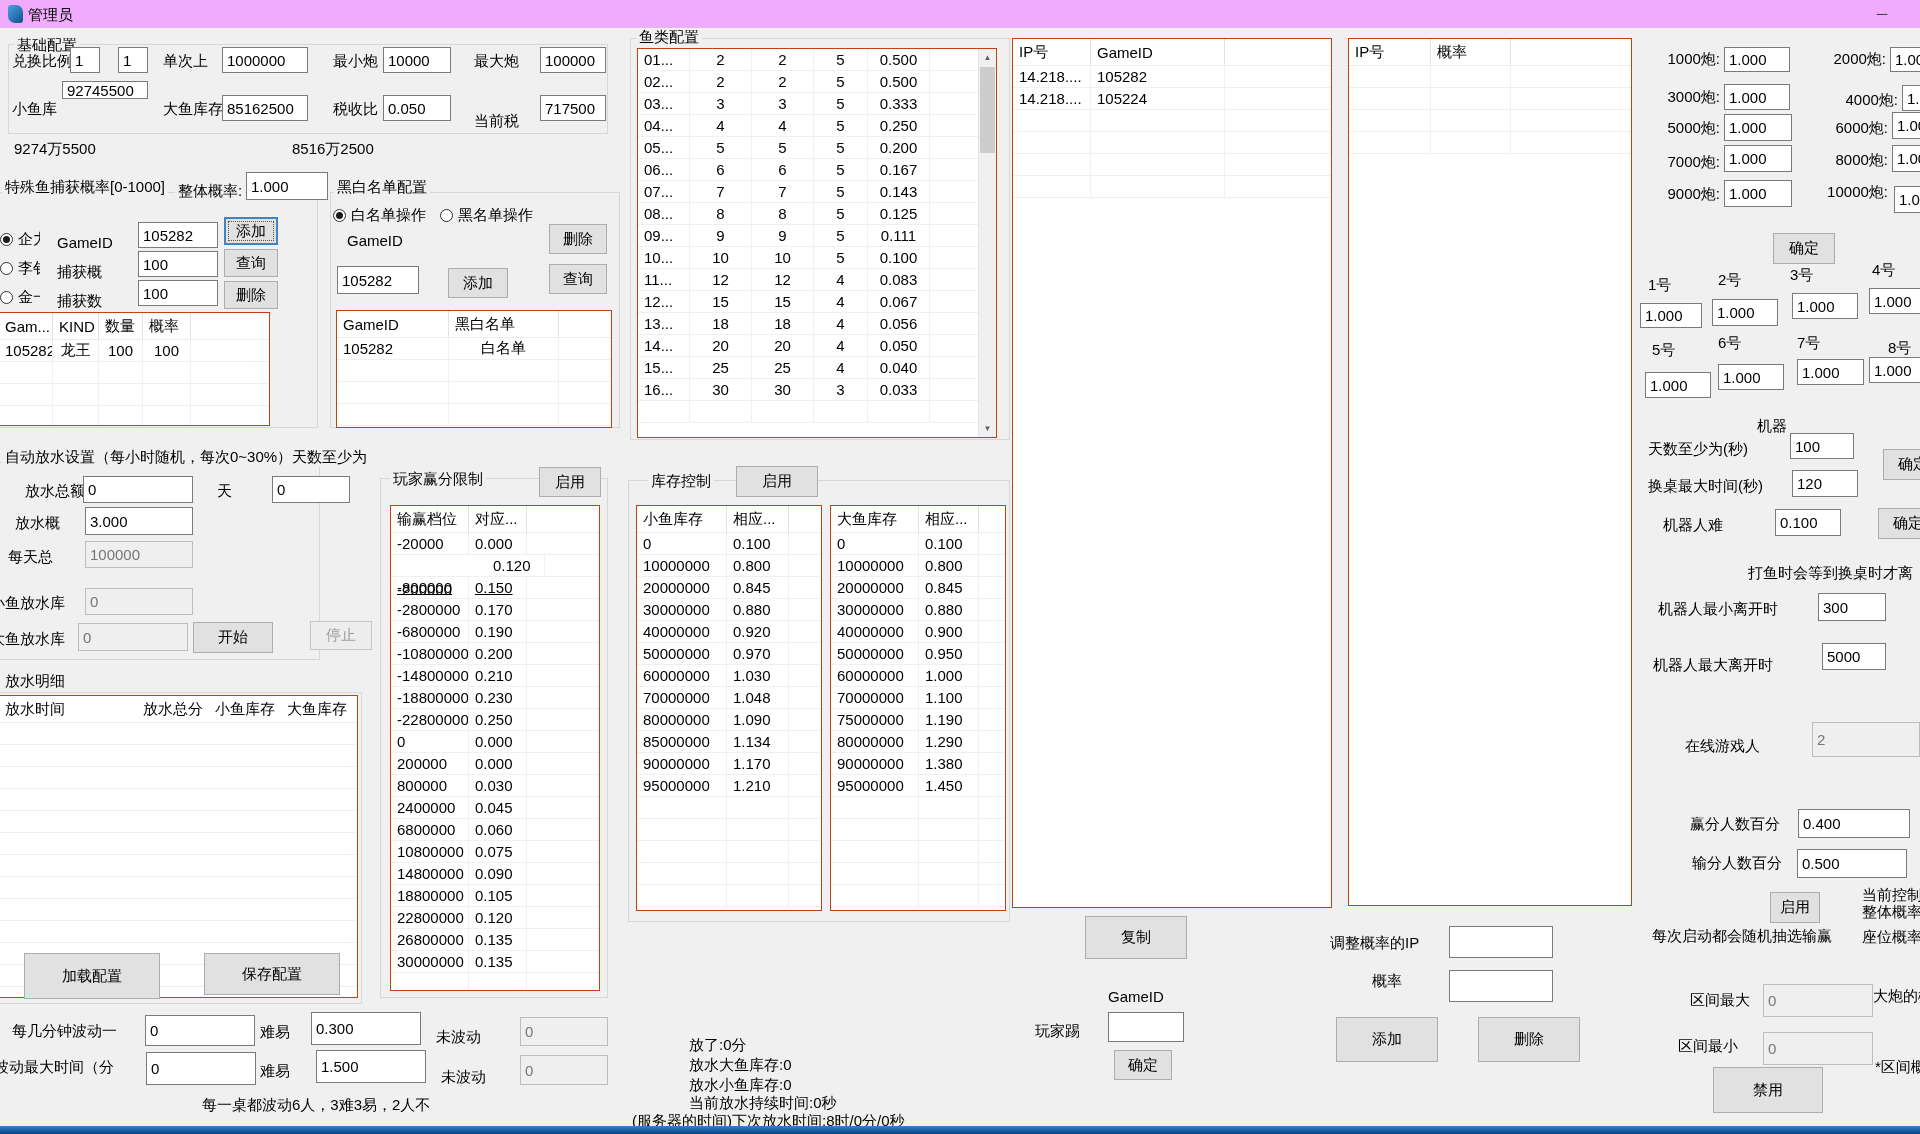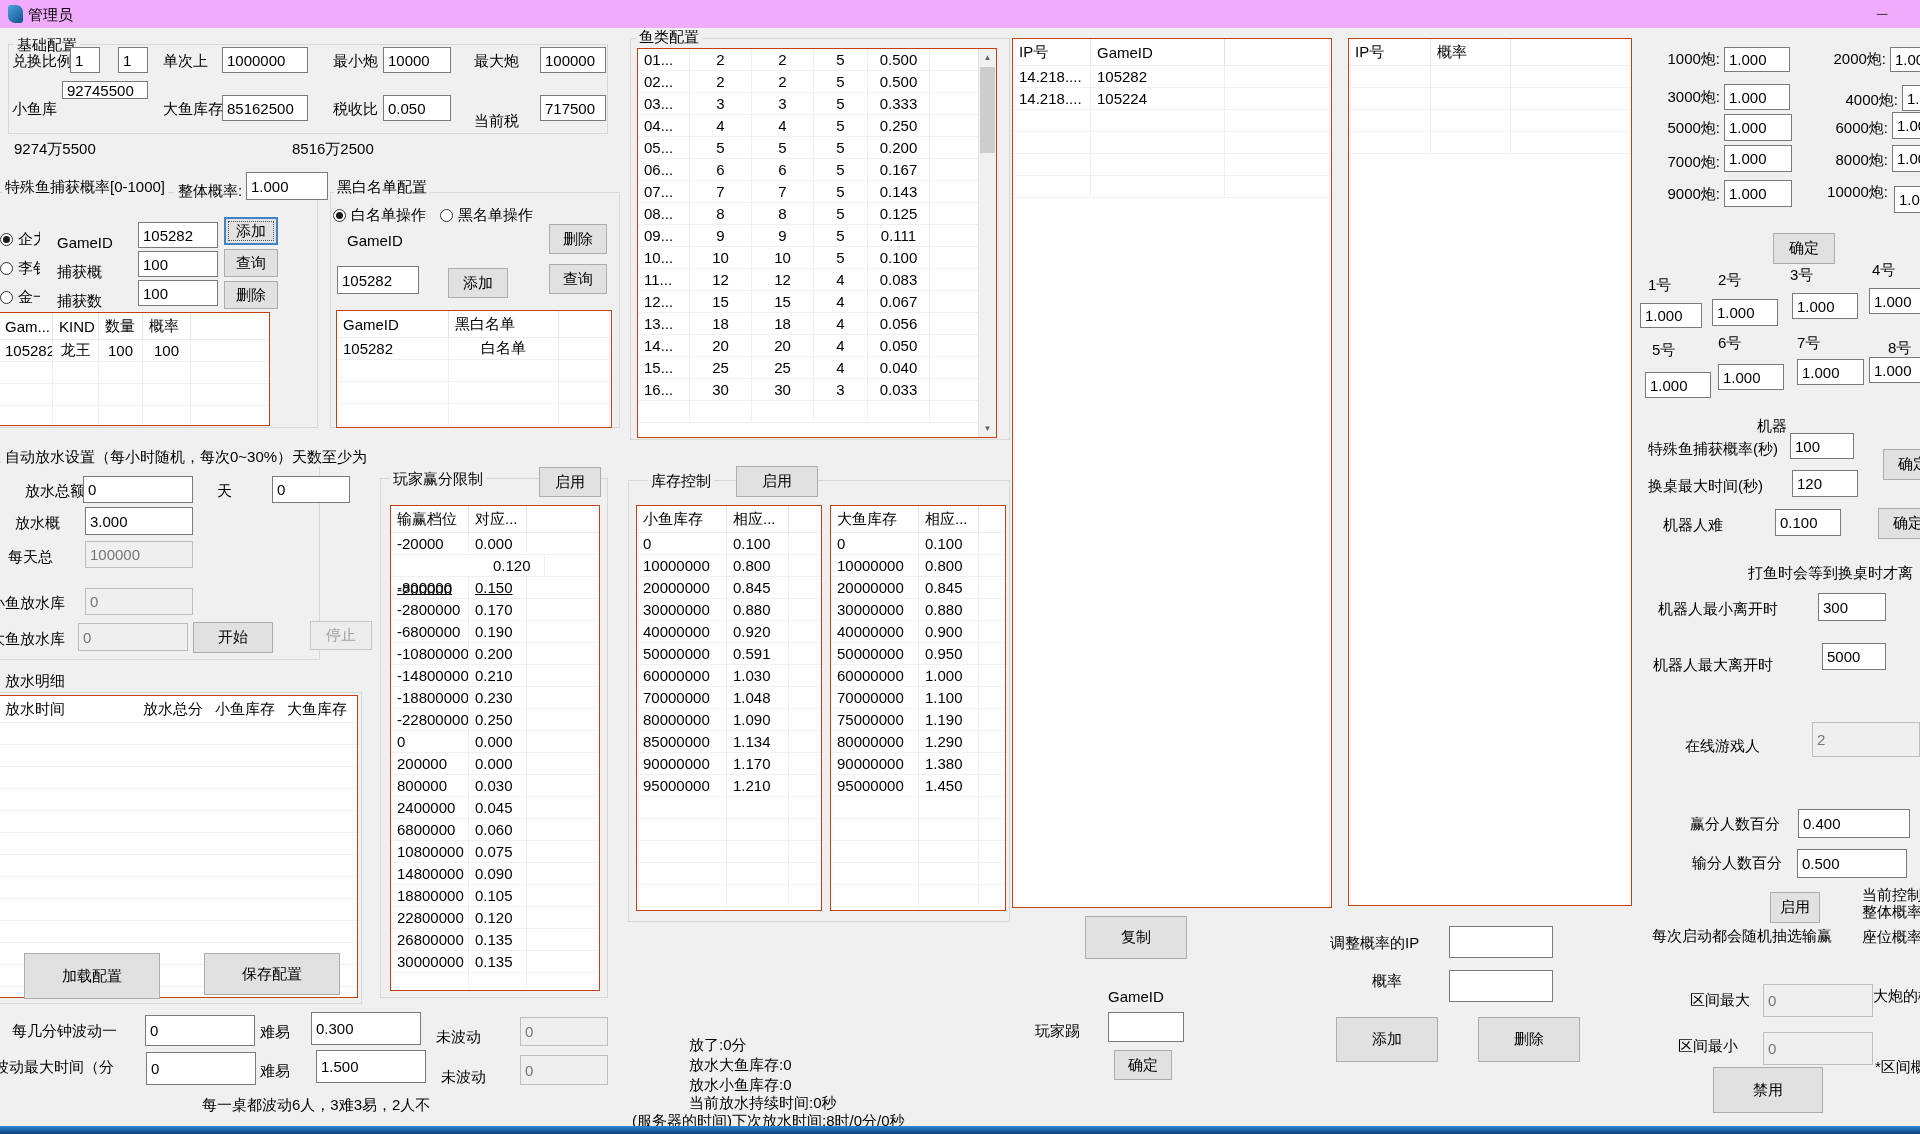--- a/index.html
+++ b/index.html
@@ -614,21 +614,21 @@
         <div class="lv-cell" style="width: 62px;">0.880</div>
         <div class="lv-cell fillc"></div>
       </div>
       <div class="lv-row" style="height: 22px;">
         <div class="lv-cell" style="width: 90px;">40000000</div>
         <div class="lv-cell" style="width: 62px;">0.920</div>
         <div class="lv-cell fillc"></div>
       </div>
       <div class="lv-row" style="height: 22px;">
         <div class="lv-cell" style="width: 90px;">50000000</div>
-        <div class="lv-cell" style="width: 62px;">0.591</div>
+        <div class="lv-cell" style="width: 62px;">0.970</div>
         <div class="lv-cell fillc"></div>
       </div>
       <div class="lv-row" style="height: 22px;">
         <div class="lv-cell" style="width: 90px;">60000000</div>
         <div class="lv-cell" style="width: 62px;">1.030</div>
         <div class="lv-cell fillc"></div>
       </div>
       <div class="lv-row" style="height: 22px;">
         <div class="lv-cell" style="width: 90px;">70000000</div>
         <div class="lv-cell" style="width: 62px;">1.048</div>
@@ -896,21 +896,21 @@
 <div class="lbl" style="left:1652px;top:341px">5号</div>
 <div class="lbl" style="left:1718px;top:334px">6号</div>
 <div class="lbl" style="left:1797px;top:334px">7号</div>
 <div class="lbl" style="left:1888px;top:339px">8号</div>
 <input class="inp" style="left: 1645px; top: 372px; width: 66px; height: 26px;" value="1.000">
 <input class="inp" style="left: 1718px; top: 364px; width: 66px; height: 26px;" value="1.000">
 <input class="inp" style="left: 1797px; top: 359px; width: 67px; height: 26px;" value="1.000">
 <input class="inp" style="left: 1869px; top: 357px; width: 66px; height: 26px;" value="1.000">
 
 <div class="lbl" style="left:1757px;top:417px">机器</div>
-<div class="lbl" style="left:1648px;top:440px">特殊鱼捕获概率(秒)</div>
+<div class="lbl" style="left:1648px;top:440px">天数至少为(秒)</div>
 <input class="inp" style="left: 1790px; top: 433px; width: 64px; height: 26px;" value="100">
 <div class="btn" style="left:1883px;top:449px;width:60px;height:31px">确定</div>
 <div class="lbl" style="left:1648px;top:477px">换桌最大时间(秒)</div>
 <input class="inp" style="left: 1792px; top: 470px; width: 66px; height: 27px;" value="120">
 <div class="lbl" style="left:1663px;top:516px">机器人难</div>
 <input class="inp" style="left: 1775px; top: 509px; width: 66px; height: 27px;" value="0.100">
 <div class="btn" style="left:1878px;top:508px;width:60px;height:31px">确定</div>
 <div class="lbl" style="left:1748px;top:564px">打鱼时会等到换桌时才离</div>
 <div class="lbl" style="left:1658px;top:600px">机器人最小离开时</div>
 <input class="inp" style="left: 1818px; top: 593px; width: 68px; height: 28px;" value="300">

